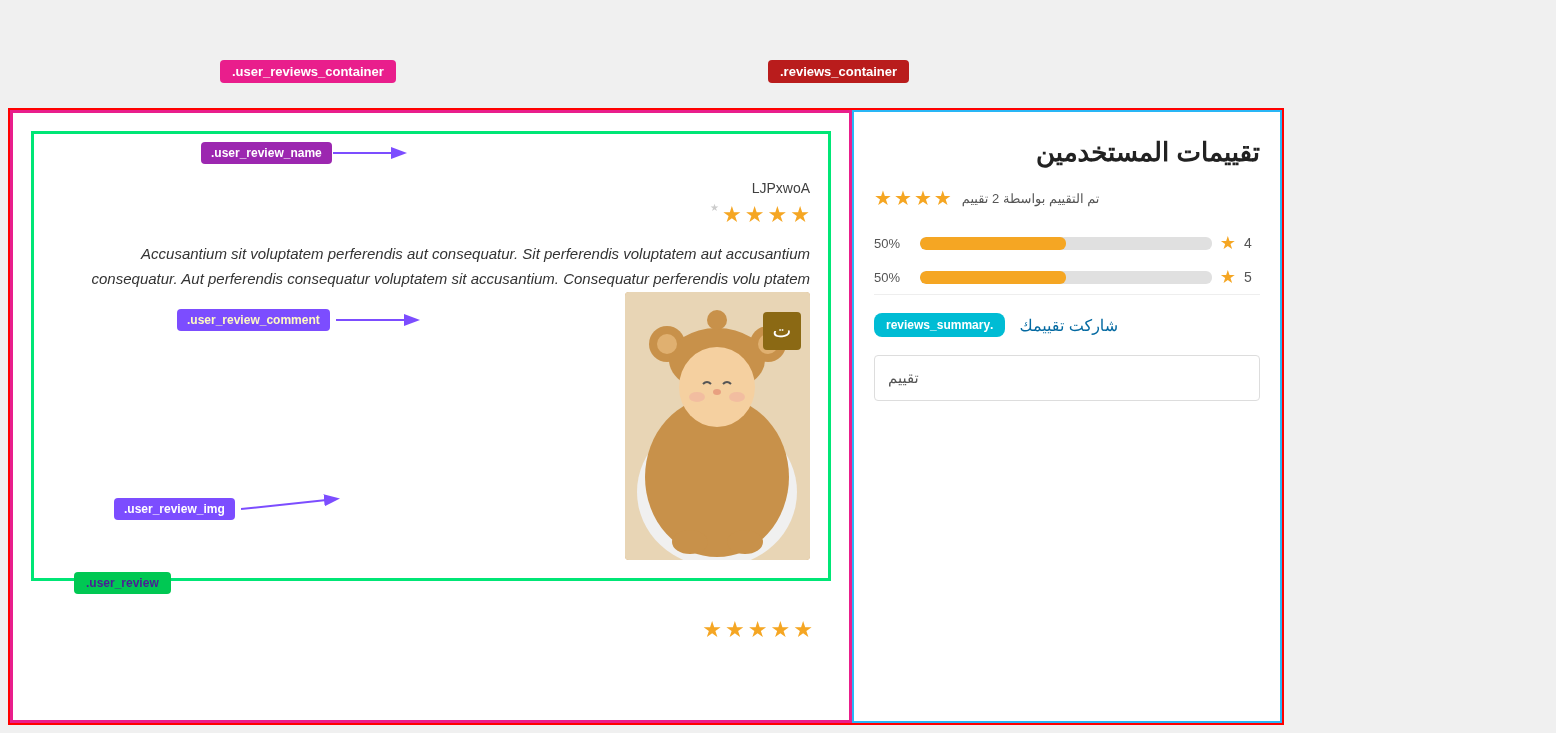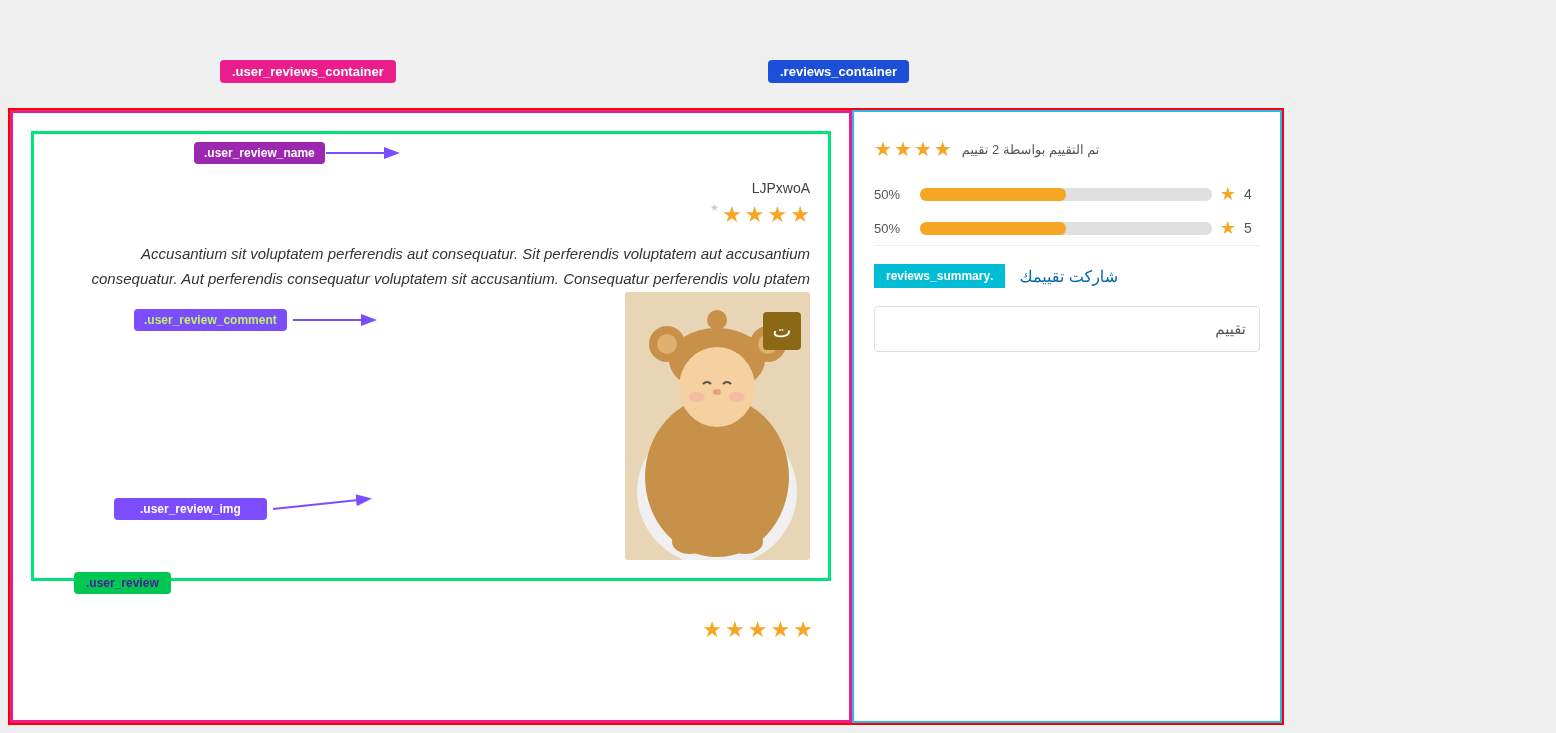--- a/index.html
+++ b/index.html
@@ -15,21 +15,21 @@
 </head>
 <body>
 
 <div style="position:relative; width:1292px; min-height:733px; background:#f0f0f0;">
 
   <div style="position:absolute; top:62px; left:0; right:0; height:40px; display:flex; align-items:center; gap:0; z-index:10;">
     <div style="position:absolute; left:220px; top:0;">
       <span style="background:#e91e8c; color:white; padding:4px 12px; border-radius:4px; font-size:13px; font-weight:bold;">.user_reviews_container</span>
     </div>
     <div style="position:absolute; left:768px; top:0;">
-      <span style="background:#1d4ed8; color:white; padding:4px 12px; border-radius:4px; font-size:13px; font-weight:bold;">.reviews_container</span>
+      <span style="background:#b91c1c; color:white; padding:4px 12px; border-radius:4px; font-size:13px; font-weight:bold;">.reviews_container</span>
     </div>
   </div>
 
   <div style="position:absolute; top:108px; left:8px; right:8px; bottom:8px; border:2px solid red; display:flex; flex-direction:row; background:#fff;">
 
     <div style="flex:1; border:3px solid #e91e8c; position:relative; min-width:0;">
 
       <div style="border:3px solid #00e676; margin:18px; padding:18px; position:relative; background:#fff;">
 
         <div style="text-align:right; font-size:14px; color:#404040; margin-bottom:6px; direction:ltr;margin-top:28px;">LJPxwoA</div>
@@ -79,47 +79,47 @@
               <ellipse cx="120" cy="250" rx="18" ry="12" fill="#c8914a"></ellipse>
 
               <rect x="138" y="20" width="38" height="38" rx="4" fill="#8B6914"></rect>
               <text x="157" y="45" text-anchor="middle" fill="white" font-size="20" font-family="Arial">ت</text>
             </svg>
           </div>
         </div>
 
         <div style="position:absolute; bottom:-16px; left:40px; background:#00c853; color:#4c1d95; padding:4px 12px; border-radius:4px; font-size:12px; font-weight:bold;">.user_review</div>
 
-        <div style="position:absolute; top:8px; left:160px; display:flex; align-items:center; gap:1px;">
+        <div style="position:absolute; top:8px; left:167px; display:flex; align-items:center; gap:1px;">
           <span style="background:#9c27b0; color:white; padding:4px 10px; border-radius:4px; font-size:12px; font-weight:bold;">.user_review_name</span>
 
           <svg width="80" height="20">
             <defs>
               <marker id="arrow1" markerWidth="8" markerHeight="8" refX="6" refY="3" orient="auto">
                 <path d="M0,0 L0,6 L8,3 z" fill="#7c4dff"></path>
               </marker>
             </defs>
             <line x1="0" y1="10" x2="70" y2="10" stroke="#7c4dff" stroke-width="2" marker-end="url(#arrow1)"></line>
           </svg>
         </div>
 
         <div style="position:absolute; top:175px; left:100px; display:flex; align-items:center; gap:6px;">
-          <span style="background:#7c4dff; color:#bef264; padding:4px 10px; border-radius:4px; font-size:12px; font-weight:bold;">.user_review_comment</span>
+          <span style="background:#7c4dff; color:#fef9c3; padding:4px 10px; border-radius:4px; font-size:12px; font-weight:bold;margin-left:43px;">.user_review_comment</span>
           <svg width="90" height="20">
             <defs>
               <marker id="arrow2" markerWidth="8" markerHeight="8" refX="6" refY="3" orient="auto">
                 <path d="M0,0 L0,6 L8,3 z" fill="#7c4dff"></path>
               </marker>
             </defs>
             <line x1="0" y1="10" x2="80" y2="10" stroke="#7c4dff" stroke-width="2" marker-end="url(#arrow2)"></line>
           </svg>
         </div>
 
         <div style="position:absolute; top:360px; left:80px; display:flex; align-items:center; gap:6px;">
-          <span style="background:#7c4dff; color:white; padding:4px 26px; border-radius:4px; font-size:12px; font-weight:bold;">.user_review_img</span>
+          <span style="background:#7c4dff; color:white; padding:4px 10px; border-radius:4px; font-size:12px; font-weight:bold;">.user_review_img</span>
           <svg width="110" height="30">
             <defs>
               <marker id="arrow3" markerWidth="8" markerHeight="8" refX="6" refY="3" orient="auto">
                 <path d="M0,0 L0,6 L8,3 z" fill="#7c4dff"></path>
               </marker>
             </defs>
             <line x1="0" y1="15" x2="95" y2="5" stroke="#7c4dff" stroke-width="2" marker-end="url(#arrow3)"></line>
           </svg>
         </div>
 
@@ -132,20 +132,21 @@
           <span style="font-size:22px; color:#f5a623;">★</span>
           <span style="font-size:22px; color:#f5a623;">★</span>
           <span style="font-size:22px; color:#f5a623;">★</span>
         </div>
       </div>
 
     </div>
 
     <div style="width:430px; border:2px solid #29b6f6; padding:25px 20px; background:#fff; direction:rtl; flex-shrink:0;">
 
+      <div style="font-size:26px; font-weight:bold; color:#222; text-align:right; margin-bottom:18px;">تقييمات المستخدمين</div>
 
       <div style="display:flex; align-items:center; justify-content:flex-end; gap:10px; margin-bottom:22px; direction:rtl;">
         <span style="font-size:13px; color:#555;">تم التقييم بواسطة 2 تقييم</span>
         <div style="display:flex; gap:2px;">
           <span style="font-size:20px; color:#f5a623;">★</span>
           <span style="font-size:20px; color:#f5a623;">★</span>
           <span style="font-size:20px; color:#f5a623;">★</span>
           <span style="font-size:20px; color:#f5a623;">★</span>
         </div>
       </div>
@@ -167,23 +168,23 @@
             <div style="height:100%; width:50%; background:#f5a623; border-radius:6px;"></div>
           </div>
           <span style="font-size:18px; color:#f5a623;">★</span>
           <span style="font-size:14px; color:#555; min-width:16px;">5</span>
         </div>
       </div>
 
       <div style="border-top:1px solid #eee; padding-top:18px;">
         <div style="display:flex; align-items:center; justify-content:flex-end; gap:14px; margin-bottom:18px; direction:rtl;">
           <span style="font-size:16px; color:#0369a1;">شاركت تقييمك</span>
-          <span style="background:#00bcd4; color:white; padding:5px 12px; border-radius:0; font-size:12px; font-weight:bold;">.reviews_summary</span>
+          <span style="background:#00bcd4; color:white; padding:5px 12px; border-radius:8px; font-size:12px; font-weight:bold;">.reviews_summary</span>
         </div>
 
-        <button style="display:block; width:100%; padding:13px; border:1px solid #ddd; background:#fff; border-radius:4px; font-size:15px; color:#555; text-align:right; cursor:pointer;">تقييم</button>
+        <button style="display:block; width:100%; padding:13px; border:1px solid #ddd; background:#fff; border-radius:4px; font-size:15px; color:#555; text-align:left; cursor:pointer;">تقييم</button>
       </div>
 
     </div>
 
   </div>
 
 </div>
 
 </body></html>

